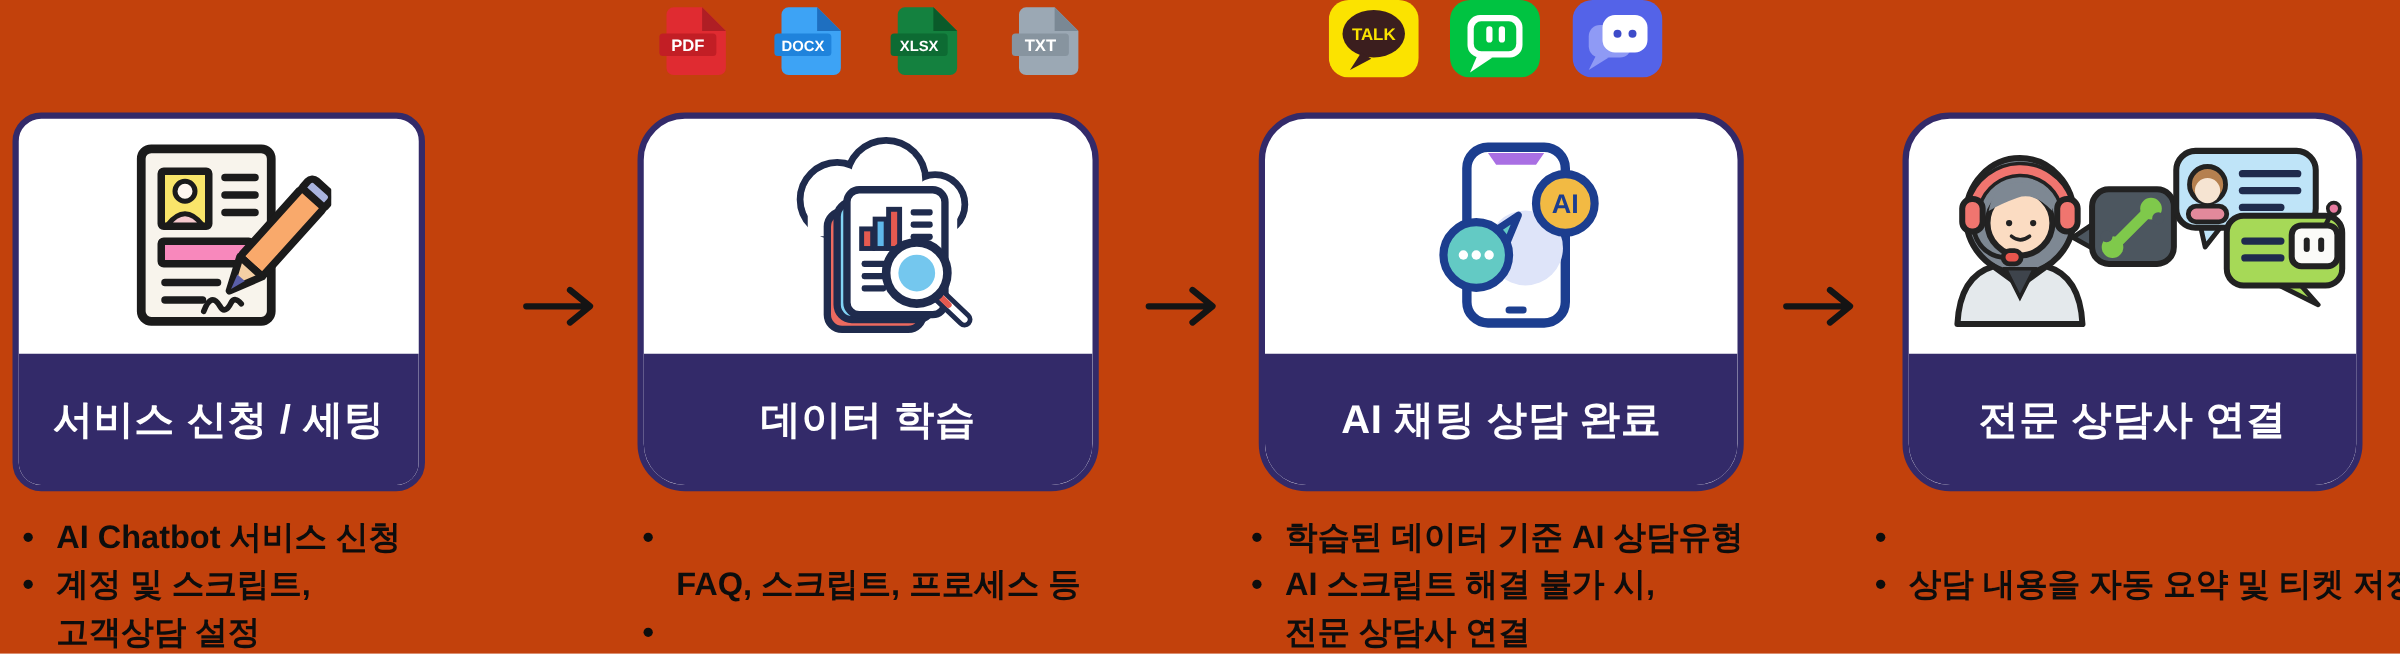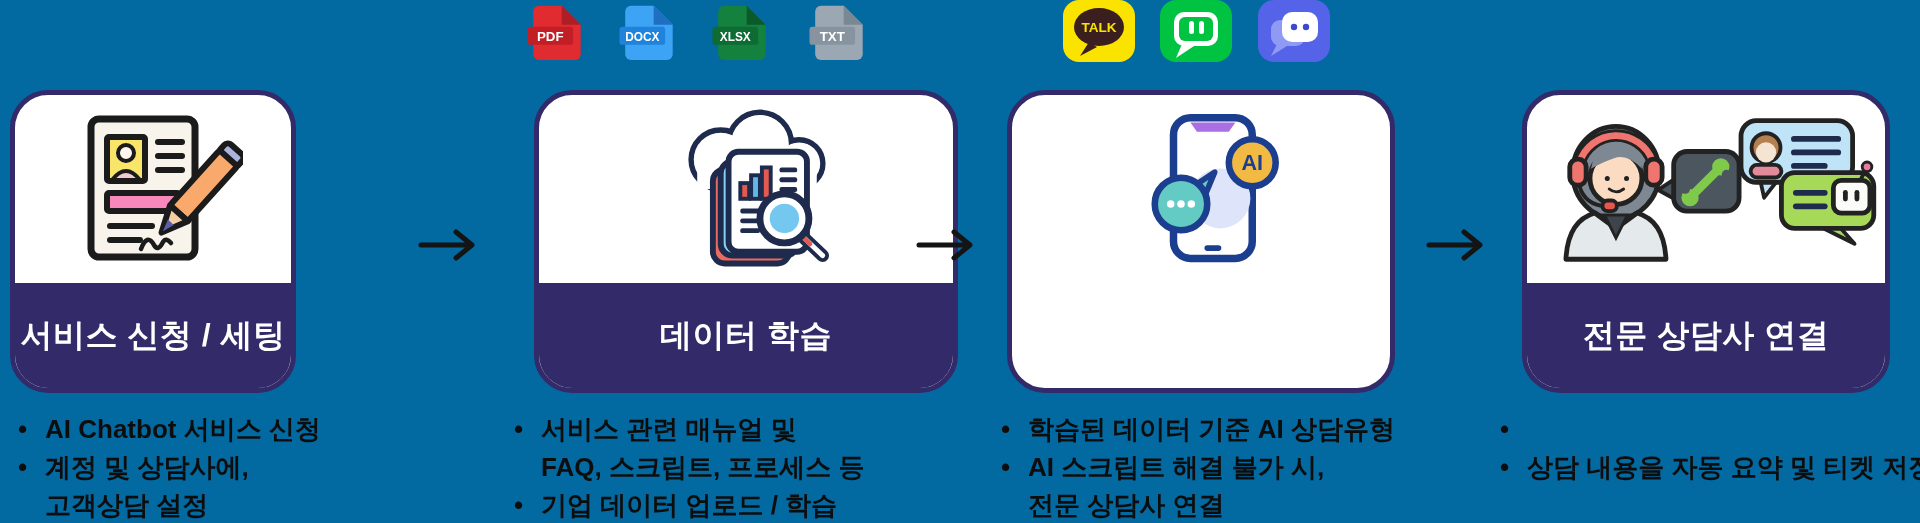--- a/index.html
+++ b/index.html
@@ -1,17 +1,17 @@
 <!DOCTYPE html>
 <html><head>
 <meta charset="utf-8">
 <style>
   html,body{margin:0;padding:0;background:#ffffff;}
   .stage{
-    position:relative;width:1920px;height:523px;background:#0369a1;overflow:hidden;
+    position:relative;width:1920px;height:523px;background:#c2410c;overflow:hidden;
     font-family:"Liberation Sans","DejaVu Sans",sans-serif;
   }
   .abs{position:absolute;}
   
   .card{
     position:absolute;top:90px;height:303px;background:#ffffff;
     border:5px solid #332A69;border-radius:38px;overflow:hidden;box-sizing:border-box;
   }
   .card-top{position:absolute;left:0;right:0;top:0;bottom:105px;display:flex;align-items:center;justify-content:center;padding-left:20px;}
   .card-band{
@@ -77,21 +77,21 @@
     <svg width="72" height="62" viewBox="0 0 72 62" style="position:absolute;left:195px;top:0;">
       <rect x="0" y="0" width="72" height="62" rx="16" fill="#5463E8"></rect>
       <path d="M19 44 l10 2 l-16 10 z" fill="#8F9AF5"></path>
       <rect x="13" y="20" width="34" height="26" rx="9" fill="#8F9AF5"></rect>
       <rect x="24" y="12" width="36" height="30" rx="10" fill="#ffffff"></rect>
       <circle cx="36" cy="27" r="3.2" fill="#3D4BC9"></circle>
       <circle cx="48" cy="27" r="3.2" fill="#3D4BC9"></circle>
     </svg>
   </div>
 
-  <div class="card" style="left:10px;width:286px;">
+  <div class="card" style="left:10px;width:330px;border-radius:23px;">
     <div class="card-top">
       <svg width="160" height="152" viewBox="0 0 160 152">
         <rect x="8" y="6" width="104" height="138" rx="8" fill="#F8F4EC" stroke="#1B1B1B" stroke-width="7"></rect>
         <rect x="24" y="24" width="38" height="44" rx="2" fill="#F9E56A" stroke="#1B1B1B" stroke-width="6"></rect>
         <circle cx="43" cy="40" r="8" fill="#FFF7F0" stroke="#1B1B1B" stroke-width="4"></circle>
         <path d="M29 67 q14 -18 28 0 z" fill="#F6C9CE" stroke="#1B1B1B" stroke-width="4"></path>
         <rect x="72" y="26" width="30" height="6" rx="3" fill="#1B1B1B"></rect>
         <rect x="72" y="40" width="30" height="6" rx="3" fill="#1B1B1B"></rect>
         <rect x="72" y="54" width="30" height="6" rx="3" fill="#1B1B1B"></rect>
         <rect x="24" y="80" width="72" height="18" rx="2" fill="#F888BC" stroke="#1B1B1B" stroke-width="6"></rect>
@@ -104,21 +104,21 @@
           <path d="M104 108 h24 l-12 26 z" fill="#F4CFA4" stroke="#1B1B1B" stroke-width="6" stroke-linejoin="round"></path>
           <path d="M112 120 h8 l-4 12 z" fill="#5A5FA8"></path>
         </g>
       </svg>
     </div>
     <div class="card-band">
       <span>서비스 신청 / 세팅</span>
     </div>
   </div>
 
-  <div class="card" style="left:510px;width:424px;margin-left:24px;">
+  <div class="card" style="left:510px;width:369px;">
     <div class="card-top">
       <svg width="196" height="166" viewBox="0 0 200 168">
         <circle cx="64" cy="54" r="30" fill="#ffffff" stroke="#1F2B4D" stroke-width="6"></circle>
         <circle cx="104" cy="38" r="32" fill="#ffffff" stroke="#1F2B4D" stroke-width="6"></circle>
         <circle cx="144" cy="58" r="24" fill="#ffffff" stroke="#1F2B4D" stroke-width="6"></circle>
         <circle cx="64" cy="54" r="27.5" fill="#ffffff"></circle>
         <circle cx="104" cy="38" r="29.5" fill="#ffffff"></circle>
         <circle cx="144" cy="58" r="21.5" fill="#ffffff"></circle>
         <rect x="40" y="58" width="122" height="26" fill="#ffffff"></rect>
         <rect x="56" y="64" width="78" height="96" rx="12" fill="#EC6A5F" stroke="#1F2B4D" stroke-width="6"></rect>
@@ -160,20 +160,23 @@
           <circle cx="37" cy="98" r="4" fill="#ffffff"></circle>
           <circle cx="48" cy="98" r="4" fill="#ffffff"></circle>
           <circle cx="59" cy="98" r="4" fill="#ffffff"></circle>
         </g>
         <g>
           <circle cx="124" cy="54" r="25" fill="#F2BA43" stroke="#1C3E8F" stroke-width="7"></circle>
           <text x="124" y="62" font-size="23" fill="#1C3E8F" text-anchor="middle">AI</text>
         </g>
       </svg>
     </div>
+    <div class="card-band">
+      <span>AI 채팅 상담 완료</span>
+    </div>
   </div>
 
   <div class="card" style="left:1522px;width:368px;">
     <div class="card-top">
       <svg width="328" height="152" viewBox="0 0 340 158">
         <g>
           <ellipse cx="66" cy="62" rx="45" ry="48" fill="#7E8893" stroke="#222222" stroke-width="5"></ellipse>
           <path d="M14 152 Q16 112 44 104 L66 120 L88 104 Q116 112 118 152 Z" fill="#E4E9EC" stroke="#222222" stroke-width="5" stroke-linejoin="round"></path>
           <polygon points="54,106 78,106 66,130" fill="#3E444C" stroke="#222222" stroke-width="3"></polygon>
           <circle cx="66" cy="68" r="27" fill="#FBDCC2" stroke="#222222" stroke-width="5"></circle>
@@ -235,40 +238,38 @@
     <path d="M3 20 H52 M38 7 L54 20 L38 33" fill="none" stroke="#141414" stroke-width="5" stroke-linecap="round" stroke-linejoin="round"></path>
   </svg>
 
   <div class="notes" style="left:18px;">
     <div class="note-line">
         <span class="mk">•</span>
         <span>AI Chatbot 서비스 신청</span>
       </div>
     <div class="note-line">
         <span class="mk">•</span>
-        <span>계정 및 상담사에,</span>
+        <span>계정 및 스크립트,</span>
       </div>
     <div class="note-line">
         <span class="mk"></span>
         <span>고객상담 설정</span>
       </div>
   </div>
 
   <div class="notes" style="left:514px;">
     <div class="note-line">
         <span class="mk">•</span>
-        <span>서비스 관련 매뉴얼 및</span>
       </div>
     <div class="note-line">
         <span class="mk"></span>
         <span>FAQ, 스크립트, 프로세스 등</span>
       </div>
     <div class="note-line">
         <span class="mk">•</span>
-        <span>기업 데이터 업로드 / 학습</span>
       </div>
   </div>
 
   <div class="notes" style="left:1001px;">
     <div class="note-line">
         <span class="mk">•</span>
         <span>학습된 데이터 기준 AI 상담유형</span>
       </div>
     <div class="note-line">
         <span class="mk">•</span>

